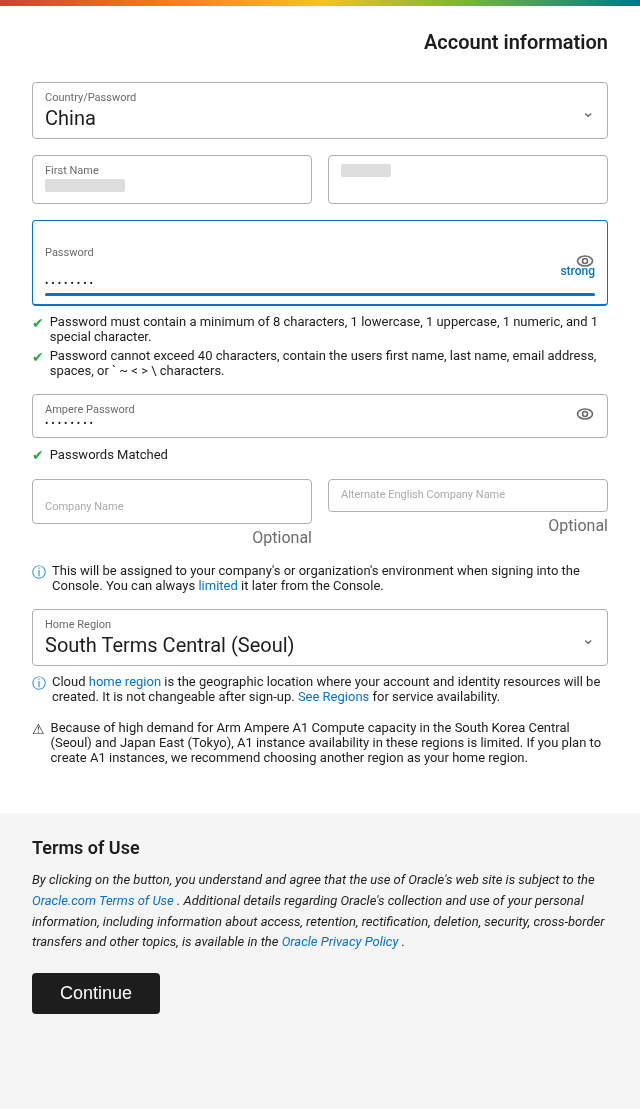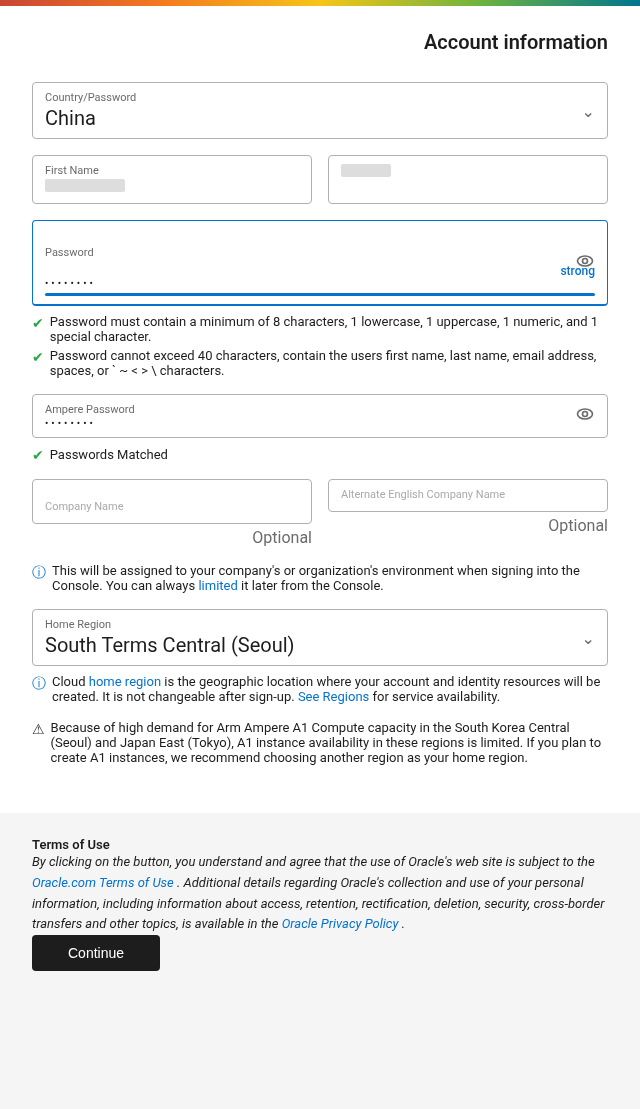--- a/index.html
+++ b/index.html
@@ -180,43 +180,44 @@
       margin-top: 1px;
     }
 
     .terms-section {
       background: #f5f5f5;
       padding: 24px 32px 32px 32px;
       margin-top: 0;
     }
 
     .terms-title {
-      font-size: 13px;
+      font-size: 18px;
       font-weight: 600;
-      margin-bottom: 0;
+      margin-bottom: 12px;
       color: #1d1d1d;
     }
 
     .terms-text {
       font-size: 13px;
       color: #1d1d1d;
       line-height: 1.6;
       font-style: italic;
     }
 
     .continue-btn {
       display: inline-block;
       background: #1d1d1d;
       color: #fff;
       border: none;
       border-radius: 4px;
-      padding: 10px 36px;
-      font-size: 14px;
+      padding: 10px 28px;
+      font-size: 18px;
       font-weight: 500;
       cursor: pointer;
+      margin-top: 20px;
     }
 
     .passwords-matched {
       display: flex;
       align-items: center;
       gap: 6px;
       font-size: 13px;
       color: #1d1d1d;
       margin-top: 8px;
     }

